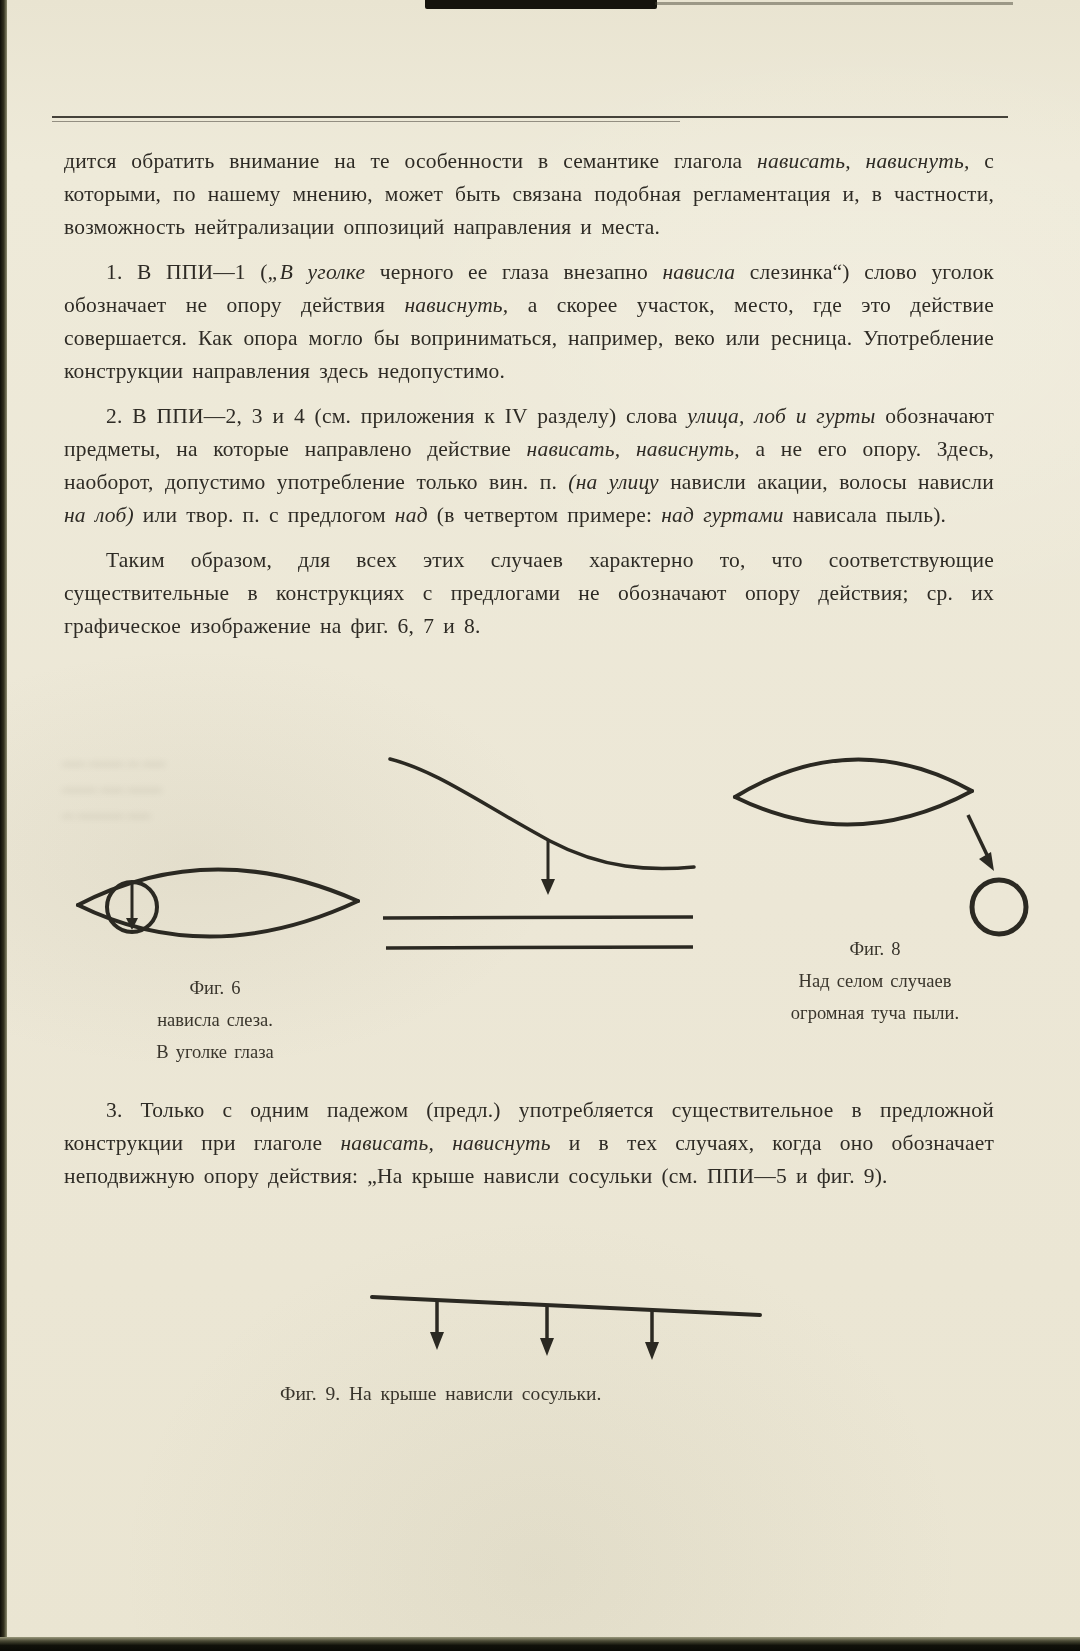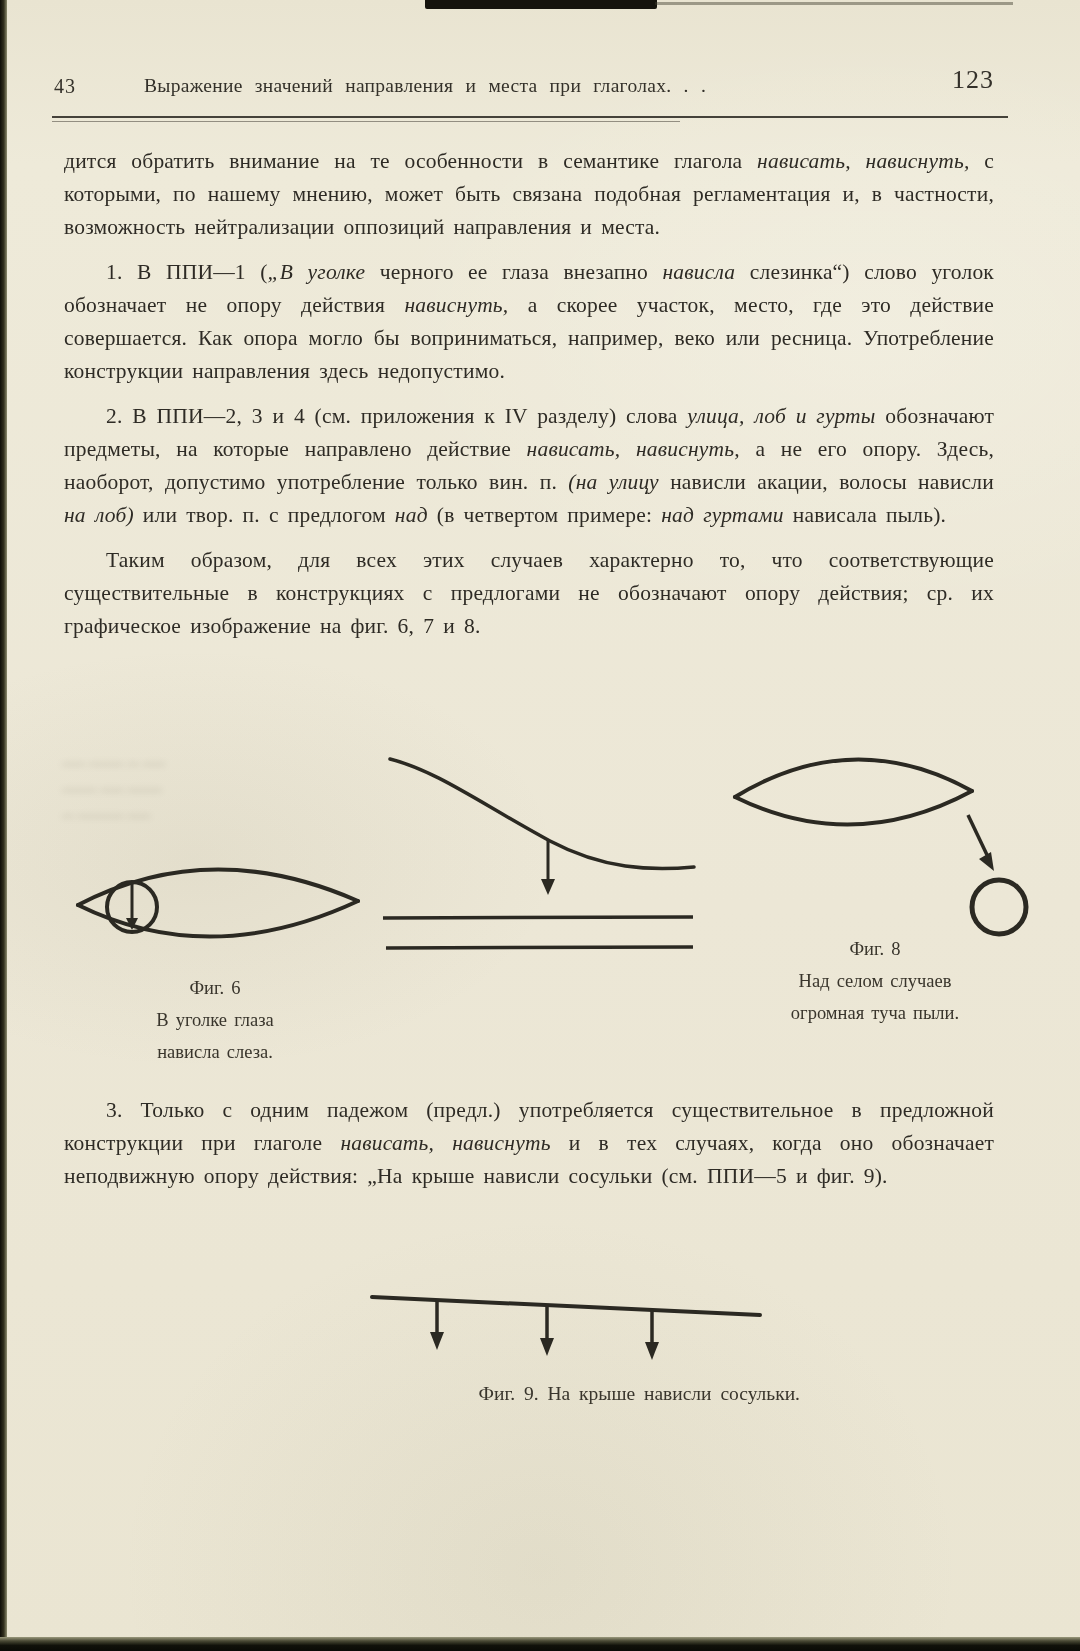--- a/index.html
+++ b/index.html
@@ -38,32 +38,27 @@
   .ind{text-indent:42px;font-family:Liberation Serif, serif;}
   .it{font-style:italic;}
 
   
   .fig{position:absolute;}
   .fig path,.fig line,.fig circle{stroke:#2b2922;fill:none;}
   .fig .hd{fill:#2b2922;stroke:none;}
 
   
   .figcap{position:absolute;text-align:center;font-size:18.5px;line-height:32px;color:#39352c;word-spacing:2.5px;}
-  .cap9{position:absolute;left:280px;top:1383px;width:520px;text-align:right;font-size:19.5px;color:#39352c;word-spacing:4px;}
+  .cap9{position:absolute;left:280px;top:1383px;width:520px;text-align:left;font-size:19.5px;color:#39352c;word-spacing:4px;}
 </style>
 </head>
 <body>
 
 <div class="scan">
 
-  <div class="hdr">
-    <span class="hnum-l">43</span>
-    <span class="htitle">Выражение значений направления и места при глаголах. . .</span>
-    <span class="hnum-r">123</span>
-  </div>
   <div class="rule"></div>
   <div class="rule-b"></div>
 
   <section class="tblock b1">
     <p class="para"><span>дится обратить внимание на те особенности в семантике глагола </span><span class="it">нависать, нависнуть,</span><span> с которыми, по нашему мнению, может быть связана подобная регламентация и, в частности, возможность нейтрализации оппозиций направления и места.</span></p>
     <p class="para ind"><span>1. В ППИ—1 (</span><span class="it">„В уголке</span><span> черного ее глаза внезапно </span><span class="it">нависла</span><span> слезинка“) слово уголок обозначает не опору действия </span><span class="it">нависнуть,</span><span> а скорее участок, место, где это действие совершается. Как опора могло бы воприниматься, например, веко или ресница. Употребление конструкции направления здесь недопустимо.</span></p>
     <p class="para ind"><span>2. В ППИ—2, 3 и 4 (см. приложения к IV разделу) слова </span><span class="it">улица, лоб и гурты</span><span> обозначают предметы, на которые направлено действие </span><span class="it">нависать, нависнуть,</span><span> а не его опору. Здесь, наоборот, допустимо употребление только вин. п. </span><span class="it">(на улицу</span><span> нависли акации, волосы нависли </span><span class="it">на лоб)</span><span> или твор. п. с предлогом </span><span class="it">над</span><span> (в четвертом примере: </span><span class="it">над гуртами</span><span> нависала пыль).</span></p>
     <p class="para ind"><span>Таким образом, для всех этих случаев характерно то, что соответствующие существительные в конструкциях с предлогами не обозначают опору действия; ср. их графическое изображение на фиг. 6, 7 и 8.</span></p>
   </section>
 
@@ -88,22 +83,22 @@
   <svg class="fig" style="left:720px;top:725px;" width="325" height="218" viewBox="0 0 325 218">
     <path d="M15 72 Q133 0 252 66" stroke-width="4" stroke-linecap="round"></path>
     <path d="M15 72 Q133 130 252 66" stroke-width="4" stroke-linecap="round"></path>
     <line x1="248" y1="90" x2="268" y2="132" stroke-width="3.5"></line>
     <polygon class="hd" points="274,146 259,134 271,127"></polygon>
     <circle cx="279" cy="182" r="27" stroke-width="5"></circle>
   </svg>
 
   <div class="figcap" style="left:95px;top:936px;width:240px;margin-top:36px;">
     <div>Фиг. 6</div>
+    <div>нависла слеза.</div>
     <div>В уголке глаза</div>
-    <div>нависла слеза.</div>
   </div>
   <div class="figcap" style="left:725px;top:933px;width:300px;">
     <div>Фиг. 8</div>
     <div>Над селом случаев</div>
     <div>огромная туча пыли.</div>
   </div>
 
   <section class="tblock b2">
     <p class="para ind"><span>3. Только с одним падежом (предл.) употребляется существительное в предложной конструкции при глаголе </span><span class="it">нависать, нависнуть</span><span> и в тех случаях, когда оно обозначает неподвижную опору действия: „На крыше нависли сосульки (см. ППИ—5 и фиг. 9).</span></p>
   </section>

